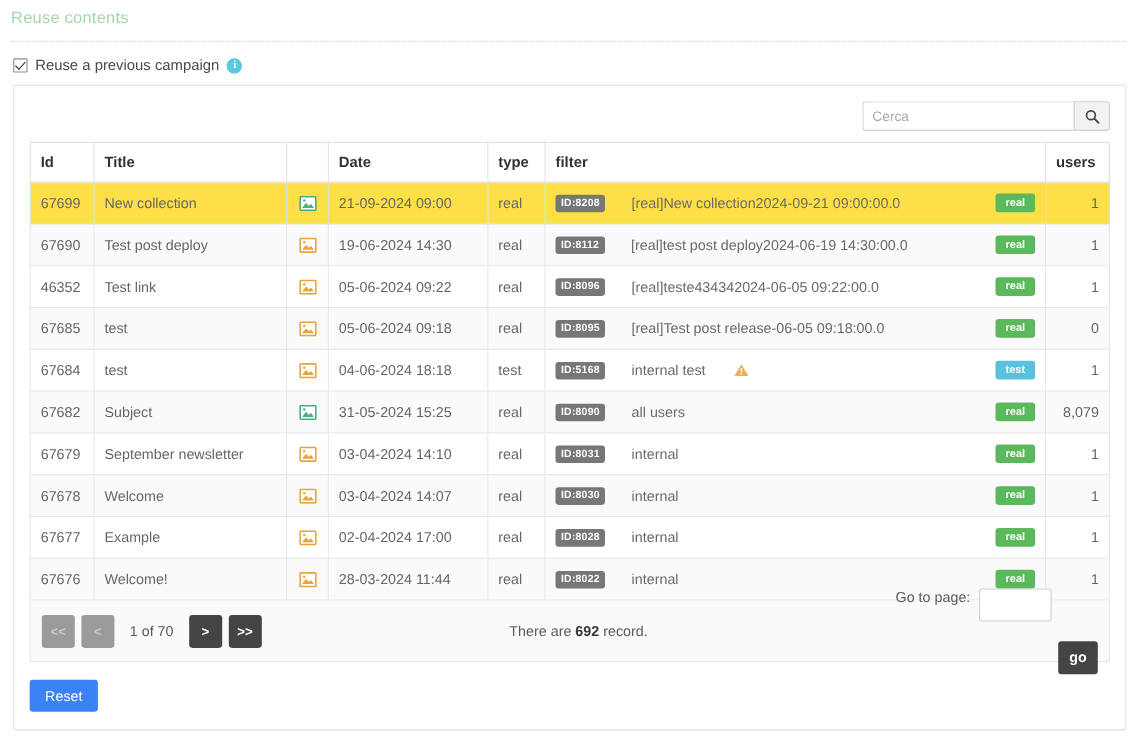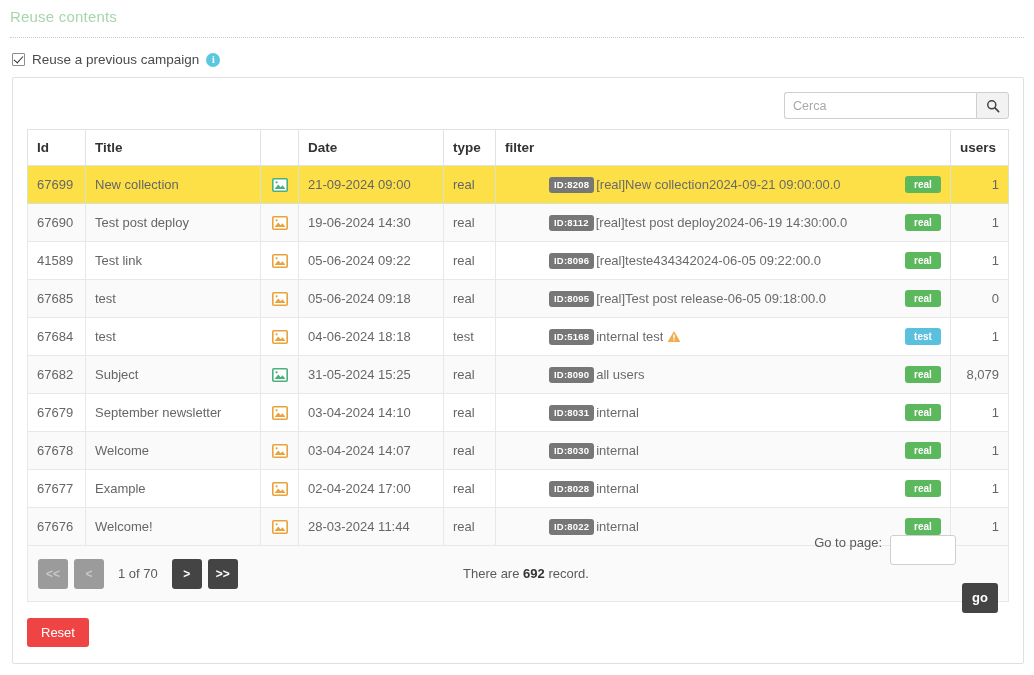--- a/index.html
+++ b/index.html
@@ -156,21 +156,21 @@
     background: #777777;
     color: #ffffff;
     font-size: 9.5px;
     font-weight: bold;
     padding: 2.5px 5px;
     border-radius: 3px;
     vertical-align: middle;
     letter-spacing: .2px;
     font-family: "Liberation Sans", sans-serif;
   }
-  .filter-cell { display: flex; align-items: center; gap: 2px; margin-left: 44px; }
+  .filter-cell { display: flex; align-items: center; gap: 24px; }
   .filter-text { color: #6a6a6a; font-size: 13px; white-space: nowrap; overflow: hidden; }
   .filter-spacer { flex: 1 1 auto; }
   .badge {
     display: inline-block;
     color: #ffffff;
     font-size: 10px;
     font-weight: bold;
     padding: 3px 8px;
     border-radius: 3px;
     min-width: 36px;
@@ -230,21 +230,21 @@
     font-size: 13px;
     font-weight: bold;
     cursor: pointer;
     font-family: "Liberation Sans", sans-serif;
     margin-top: 48px;
   }
 
   
   .reset-wrap { padding: 16px 0 2px 0; }
   .reset-btn {
-    background: #ef4444;
+    background: #3b82f6;
     color: #ffffff;
     border: none;
     border-radius: 3px;
     padding: 7px 14px;
     font-size: 13px;
     cursor: pointer;
     font-family: "Liberation Sans", sans-serif;
   }
 </style>
 </head>
@@ -324,21 +324,21 @@
               <div class="filter-cell">
                 <span class="idtag">ID:8112</span>
                 <span class="filter-text">[real]test post deploy2024-06-19 14:30:00.0</span>
                 <span class="filter-spacer"></span>
                 <span class="badge badge-real">real</span>
               </div>
             </td>
             <td class="c-users">1</td>
           </tr>
           <tr>
-            <td class="c-id">41589</td>
+            <td class="c-id">46352</td>
             <td class="c-title">Test link</td>
             <td class="c-img"><svg class="img-icon" width="16" height="14" viewBox="0 0 16 14">
                 <rect x="0.8" y="0.8" width="14.4" height="12.4" rx="1" fill="#fff" stroke="#e8a33d" stroke-width="1.6"></rect>
                 <circle cx="4.6" cy="4.3" r="1.1" fill="#e8a33d"></circle>
                 <path d="M2.6 11 L6.2 6.4 L8.7 9.2 L10.6 7.3 L13.4 11 Z" fill="#e8a33d"></path>
               </svg></td>
             <td class="c-date">05-06-2024 09:22</td>
             <td class="c-type">real</td>
             <td class="c-filter">
               <div class="filter-cell">

